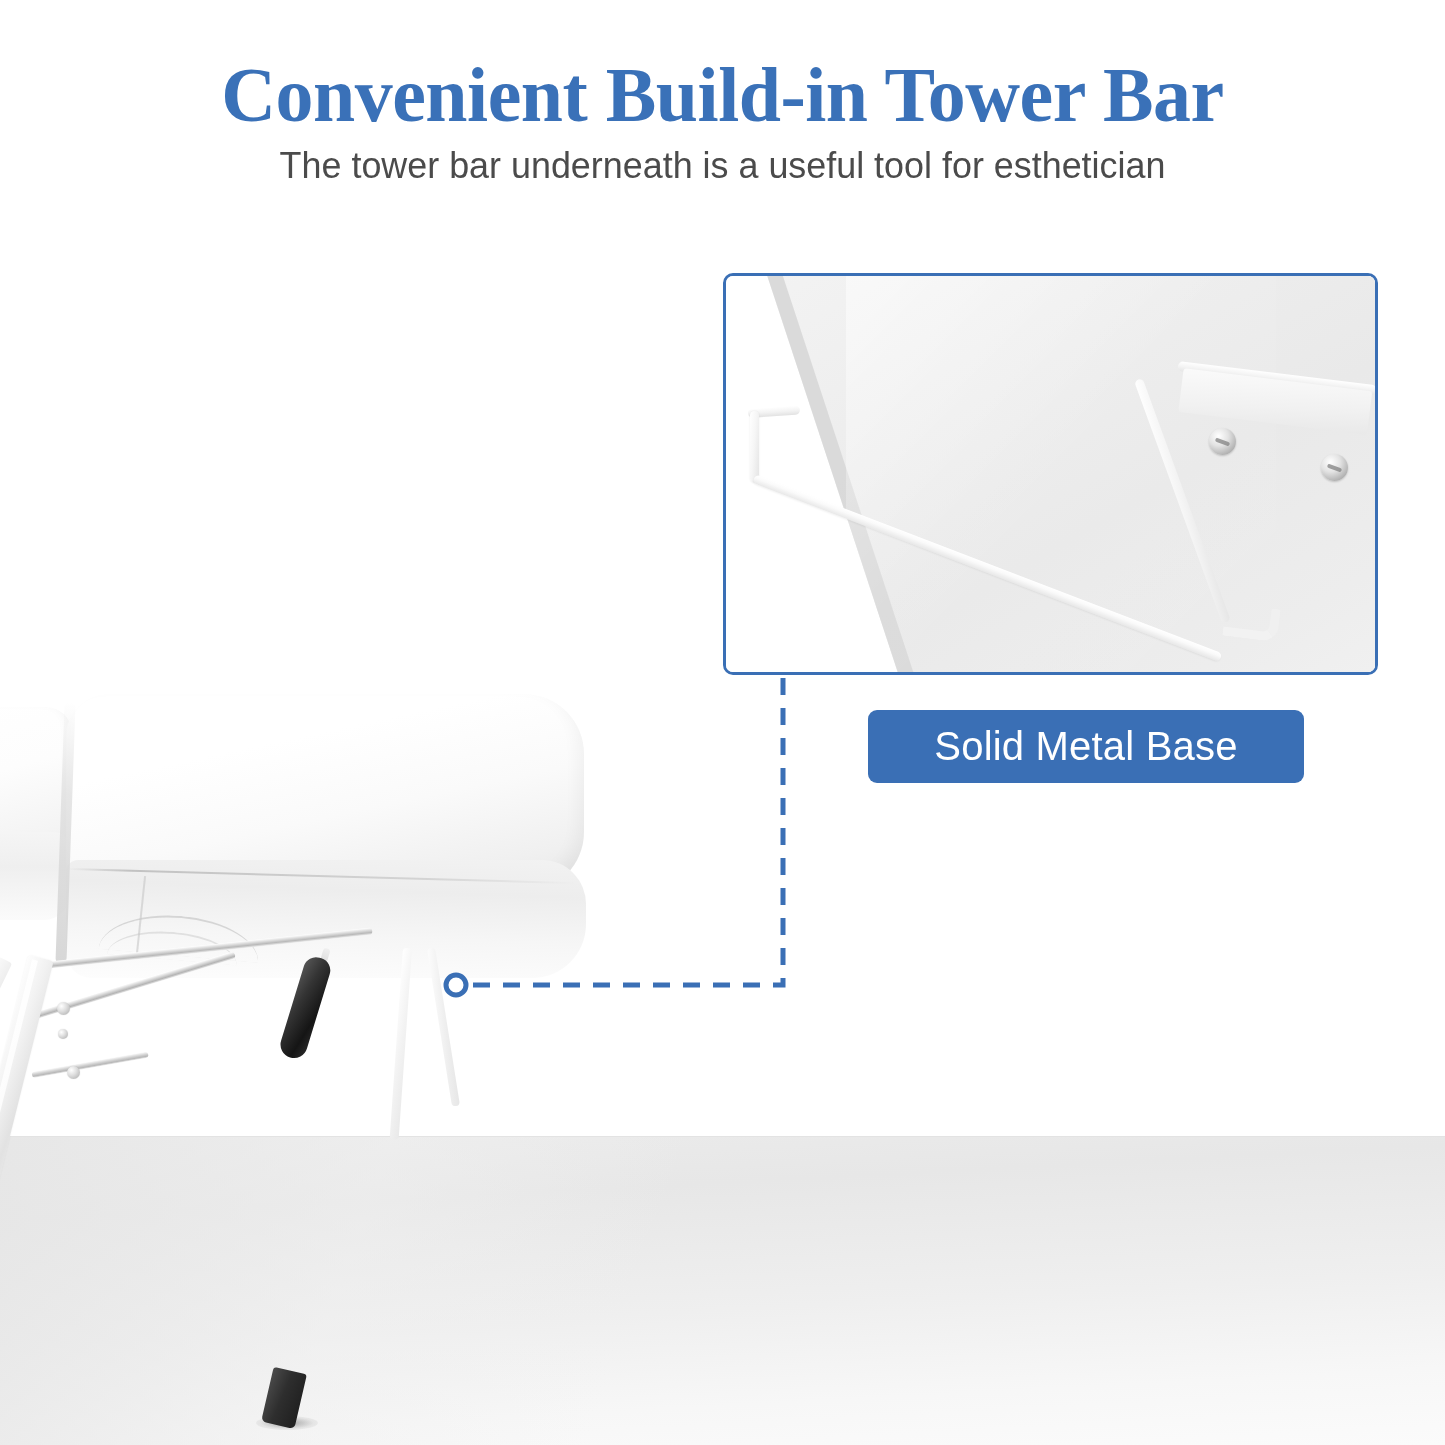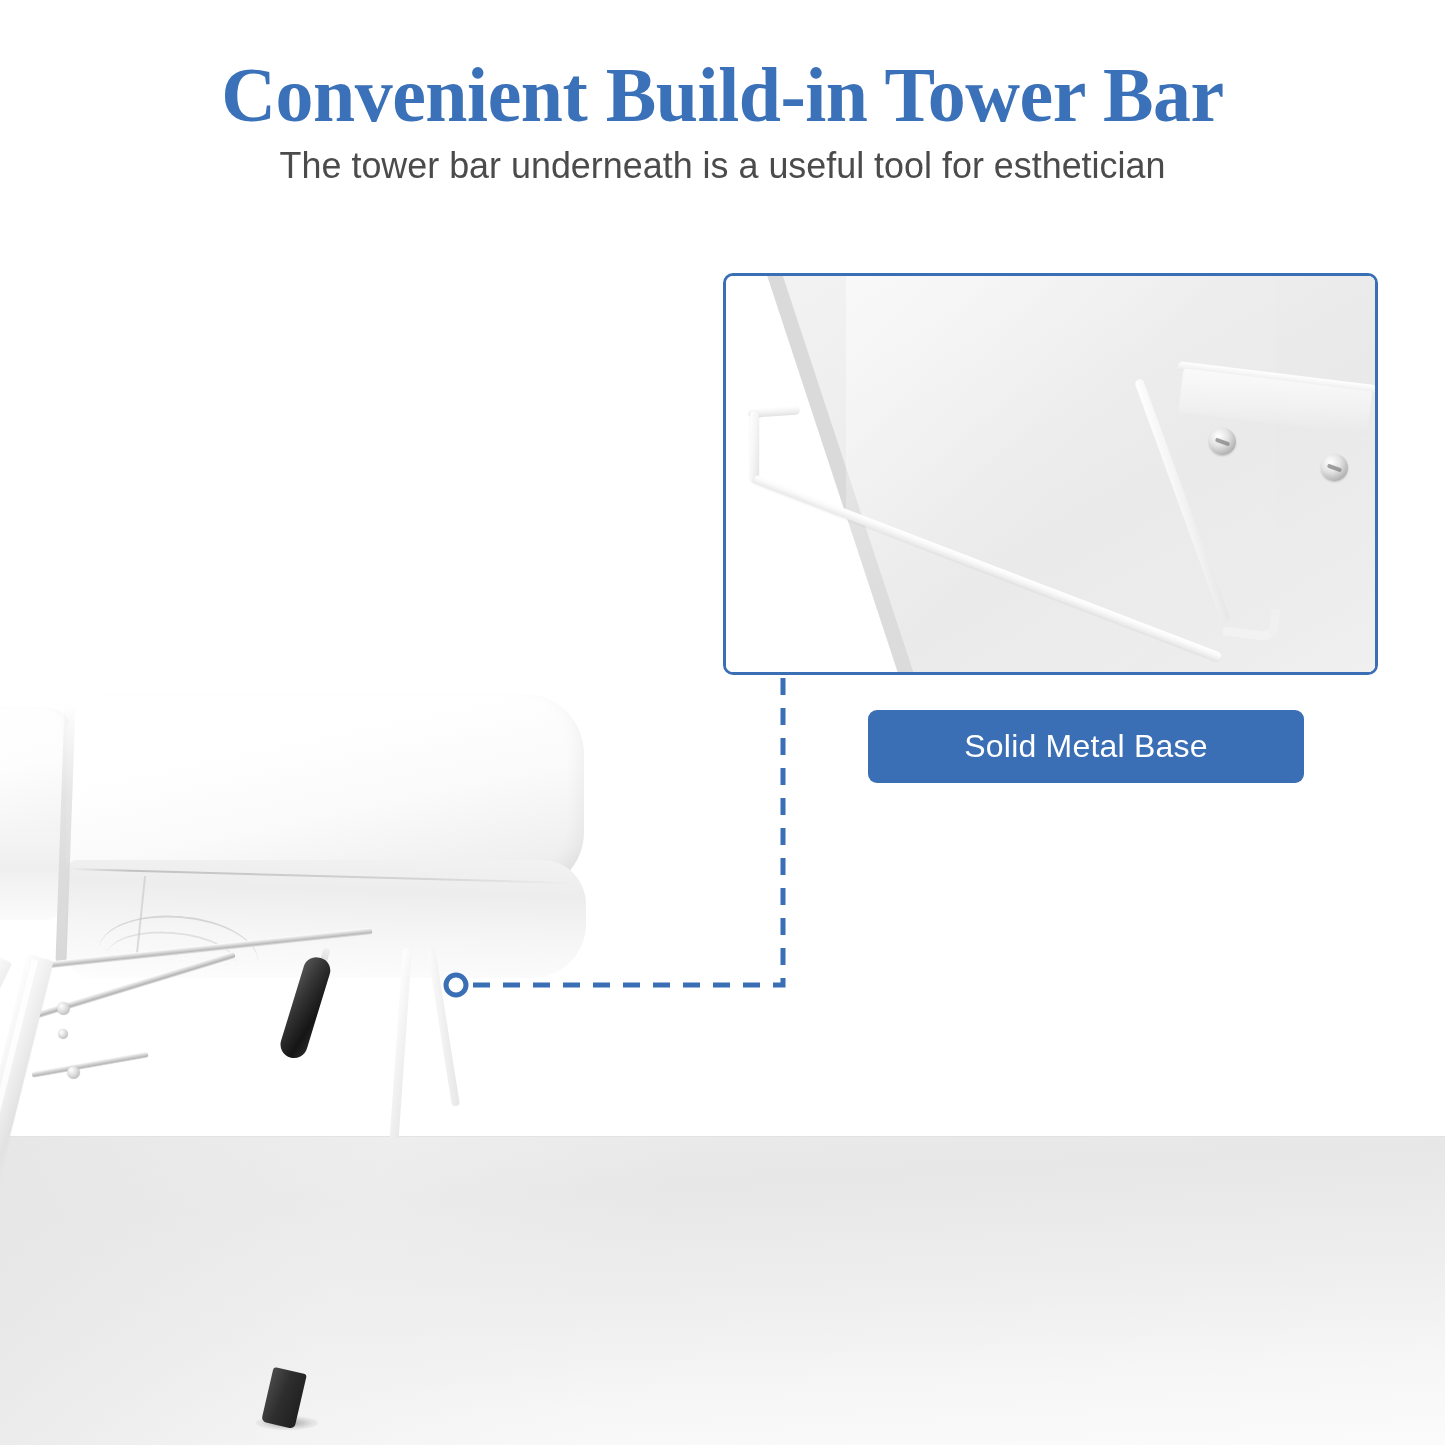--- a/index.html
+++ b/index.html
@@ -492,21 +492,21 @@
     width: 436px;
     height: 73px;
     background: #3A6FB5;
     border-radius: 9px;
     display: flex;
     align-items: center;
     justify-content: center;
   }
   .badge-text {
     font-family: "Liberation Sans", sans-serif;
-    font-size: 32px;
+    font-size: 40px;
     font-weight: 400;
     color: #ffffff;
     letter-spacing: 0.2px;
     white-space: nowrap;
   }
 </style>
 </head>
 <body>
 
 <div class="page">

